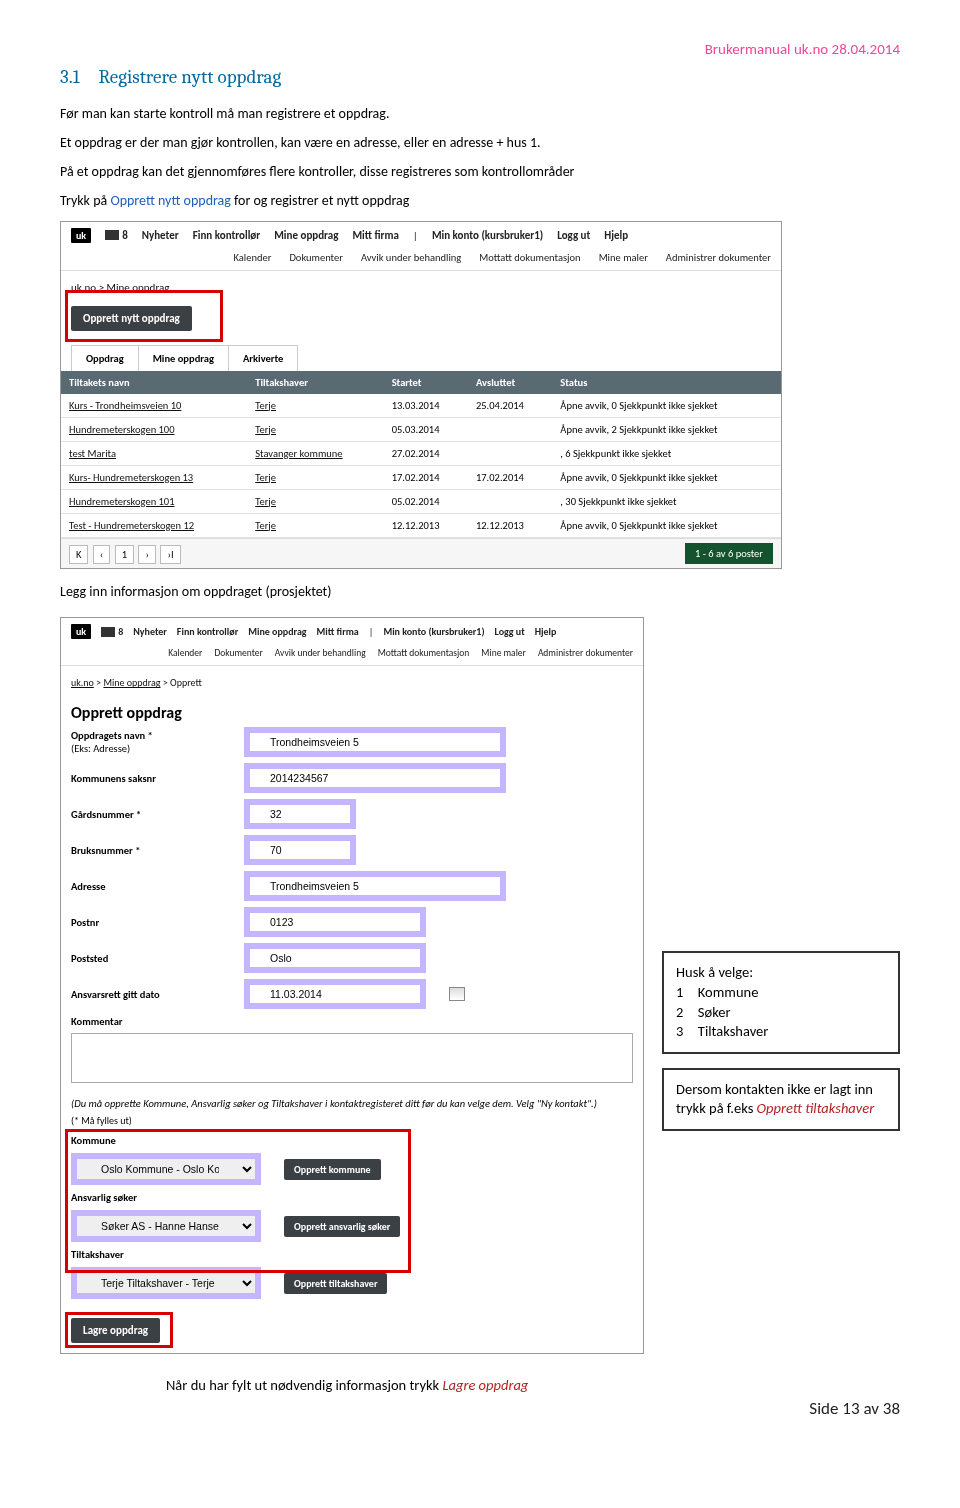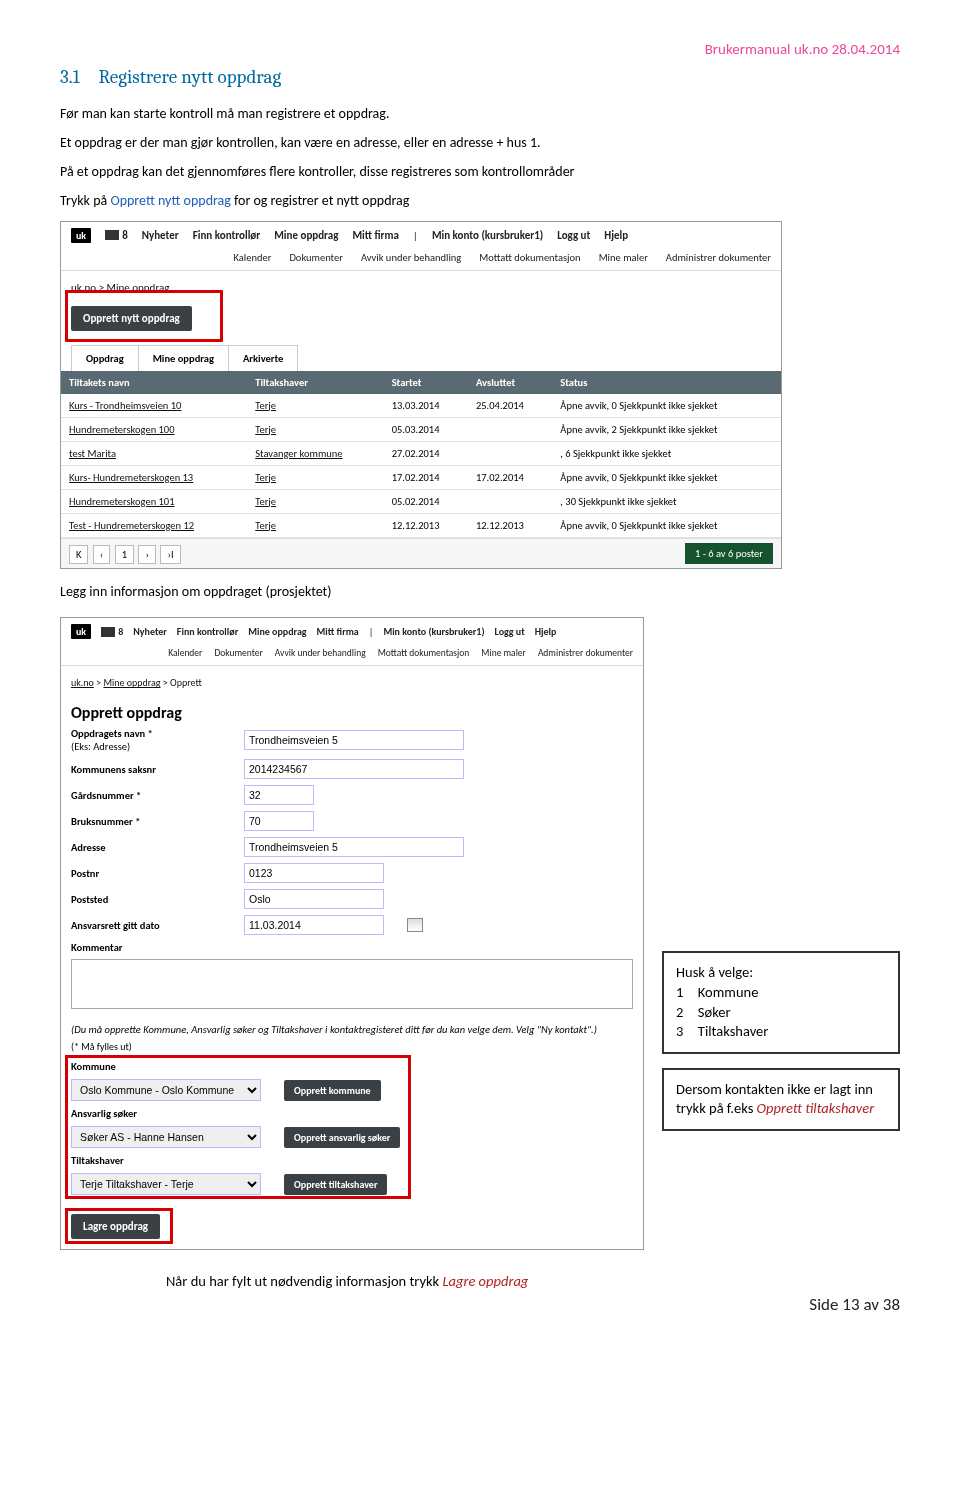--- a/index.html
+++ b/index.html
@@ -22,21 +22,21 @@
   .dark-btn{display:inline-block;background:#3b4045;color:#fff;padding:6px 12px;font-size:11px;font-weight:bold;border-radius:2px}
   table.grid{border-collapse:collapse;width:100%;font-size:10.5px}
   table.grid th{background:#5a6a73;color:#fff;text-align:left;padding:5px 8px;font-weight:bold}
   table.grid td{padding:5px 8px;border-bottom:1px solid #e2e2e2;vertical-align:top}
   table.grid td a{text-decoration:underline;color:#111}
   .pager{display:flex;align-items:flex-end;justify-content:space-between;padding:4px 8px;background:#f6f6f6;border-top:1px solid #ddd;font-size:10.5px}
   .pager .btns span{display:inline-block;border:1px solid #bbb;padding:2px 6px;margin-right:2px;background:#fff}
   .pager .count{background:#14532d;color:#fff;padding:4px 10px}
   .form-row{display:flex;align-items:center;gap:23px;padding:3px 10px}
   .form-row label{width:150px;font-weight:bold;font-size:10.5px}
-  .form-row input,.form-row select{border:1px solid #c4b5fd;padding:3px 4px;font-size:10.5px}
+  .form-row input,.form-row select{border:6px solid #c4b5fd;padding:3px 20px;font-size:10.5px}
   .form-row input.w1{width:210px}
   .form-row input.w2{width:130px}
   .form-row input.w3{width:60px}
   .form-row select{width:190px}
   .comment-area{margin:2px 10px 8px;border:1px solid #aaa;height:48px}
   .note-box{border:2px solid #333;padding:10px 12px;width:210px;font-size:14.5px;line-height:1.35}
   .bottom-row{display:flex;gap:18px;align-items:flex-start;margin-top:8px}
   .footer-txt{font-size:14.5px;margin-top:8px}
   .page-footer{text-align:right;font-size:17px;margin-top:4px;color:#222}
   .ss2-title{font-size:16px;font-weight:bold;padding:8px 10px 2px}

